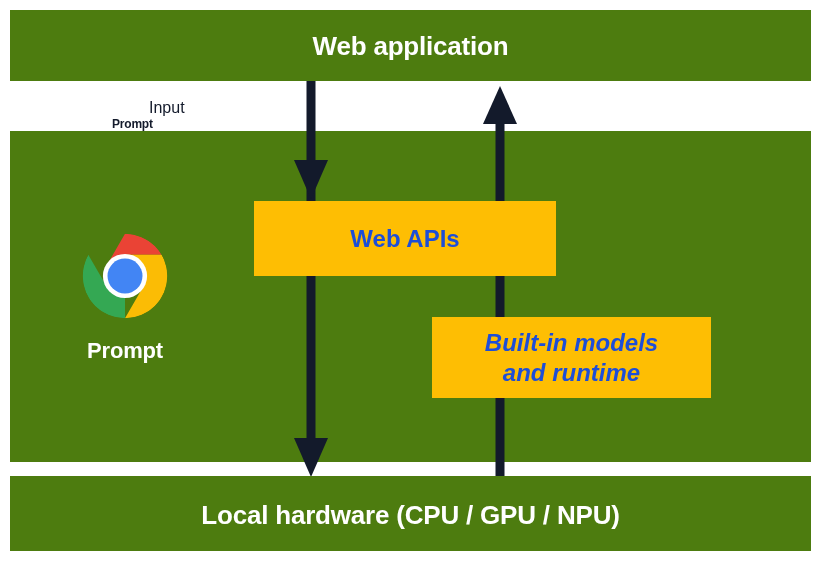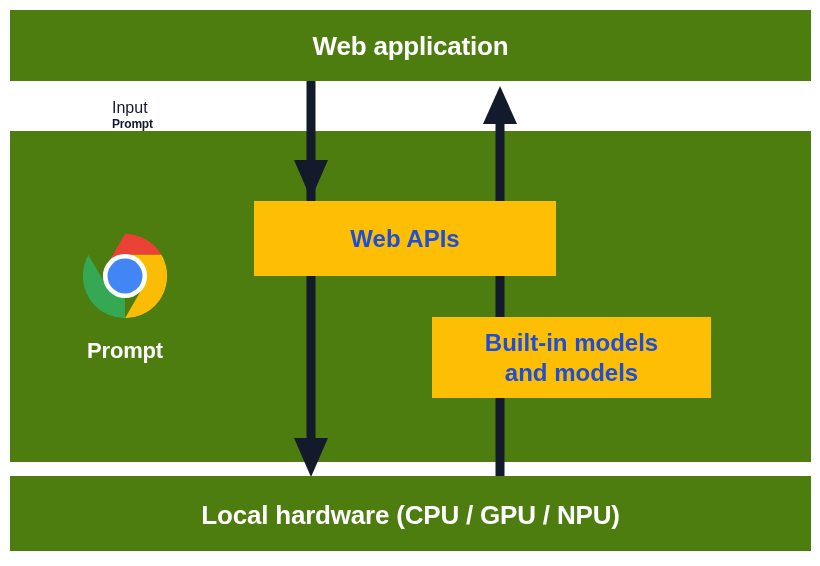--- a/index.html
+++ b/index.html
@@ -61,20 +61,21 @@
   .io-label {
     position: absolute;
     color: #131a2b;
     line-height: 1.16;
     white-space: nowrap;
   }
   .io-label .io-kind {
     display: block;
     font-size: 16px;
     font-weight: normal;
+    margin-left: 37px;
   }
   .io-label .io-value {
     display: block;
     font-size: 12px;
     font-weight: bold;
     letter-spacing: -0.2px;
   }
   #io-input {
     left: 112px;
     top: 99px;
@@ -116,20 +117,21 @@
     font-size: 24px;
   }
   #box-builtin-models {
     left: 432px;
     top: 317px;
     width: 279px;
     height: 81px;
     font-size: 24px;
     padding: 0 10px;
     box-sizing: border-box;
+    font-style: italic;
   }
   .box-label { display: block; }
 
   
   #browser-group {
     position: absolute;
     left: 60px;
     top: 230px;
     width: 130px;
     text-align: center;
@@ -201,21 +203,21 @@
     <span id="browser-label">Prompt</span>
   </div>
 
   <div class="yellow-box" id="box-web-apis">
     <span class="box-label">Web APIs</span>
   </div>
 
   <div class="yellow-box" id="box-builtin-models">
     <span>
       <span class="box-label">Built-in models</span>
-      <span class="box-label">and models</span>
+      <span class="box-label">and runtime</span>
     </span>
   </div>
 
   <div class="band" id="band-local-hardware">
     <span class="band-title">Local hardware (CPU / GPU / NPU)</span>
   </div>
 
 </div>
 
 </body></html>

